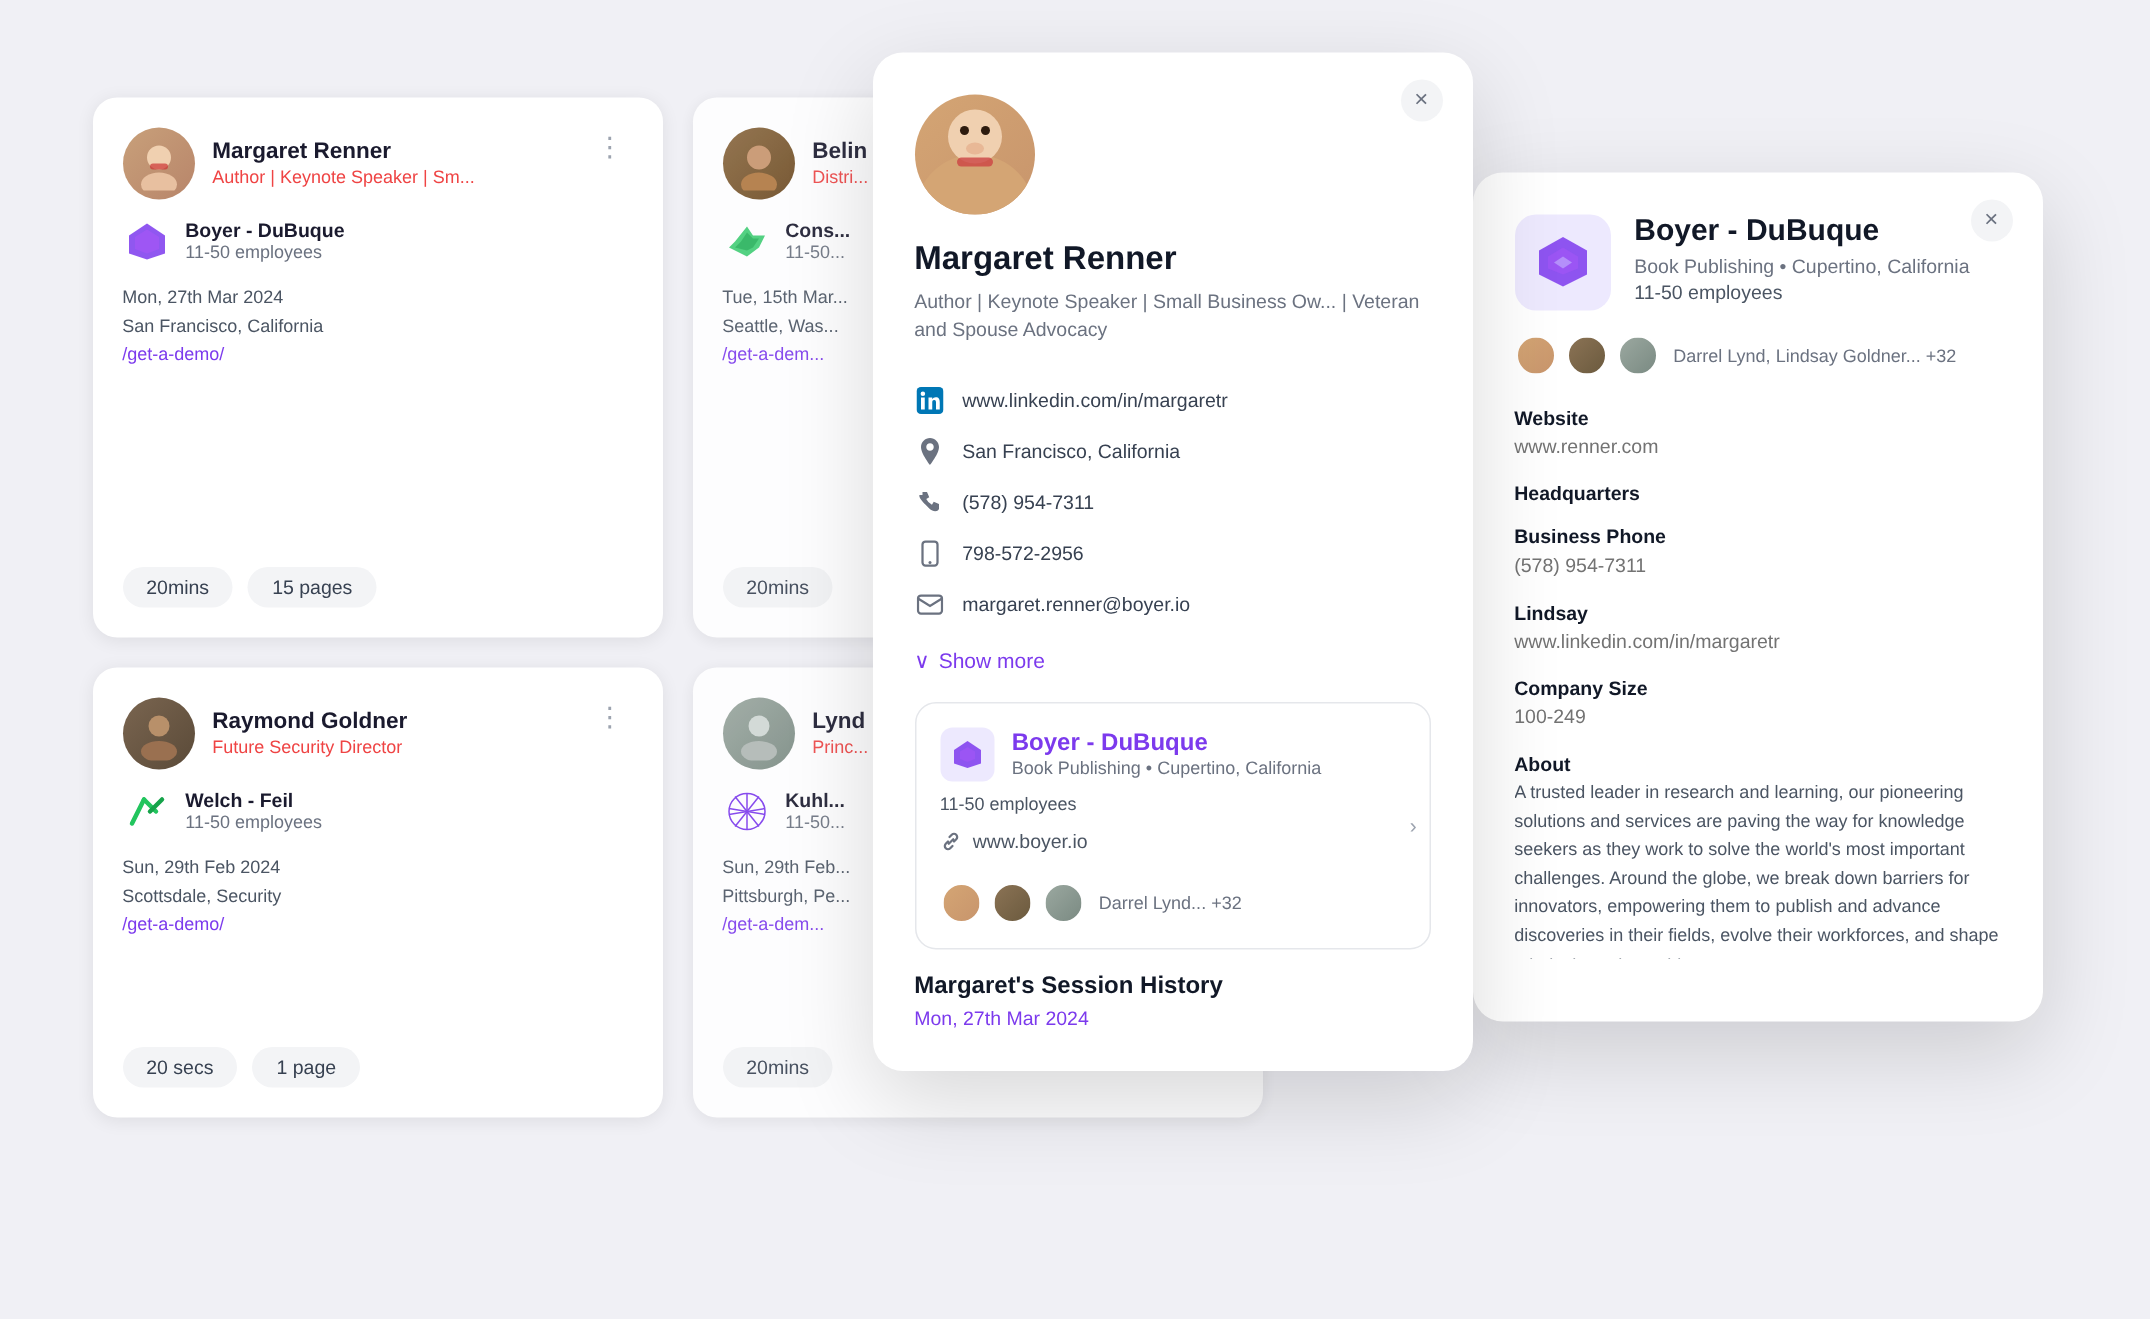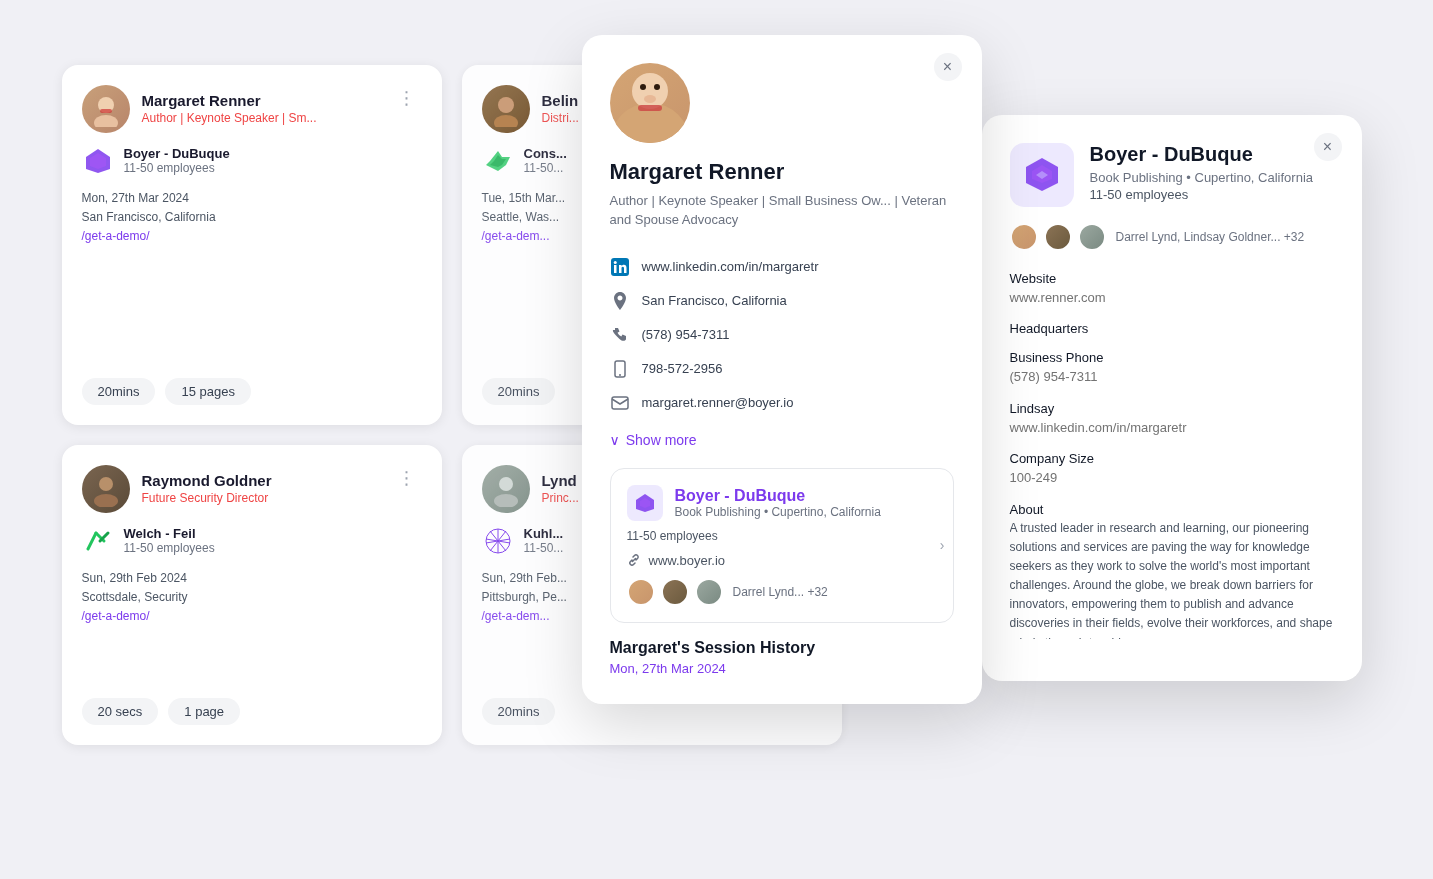--- a/index.html
+++ b/index.html
@@ -249,25 +249,25 @@
     }
 
     .company-card-employees {
       font-size: 12px;
       color: #4b5563;
       margin-bottom: 10px;
     }
 
     .company-website {
       display: flex;
-      align-items: center;
+      align-items: flex-end;
       gap: 8px;
       font-size: 13px;
       color: #4b5563;
-      margin-bottom: 10px;
+      margin-bottom: 20px;
     }
 
     .team-avatars {
       display: flex;
       align-items: center;
       gap: 6px;
     }
 
     .team-avatar {
       width: 28px;
@@ -366,21 +366,21 @@
       gap: 6px;
       margin-bottom: 20px;
     }
 
     .detail-section {
       margin-bottom: 14px;
     }
 
     .detail-label {
       font-size: 13px;
-      font-weight: 400;
+      font-weight: 700;
       color: #111827;
       margin-bottom: 2px;
     }
 
     .detail-value {
       font-size: 13px;
       color: #737373;
       line-height: 1.5;
     }
 

